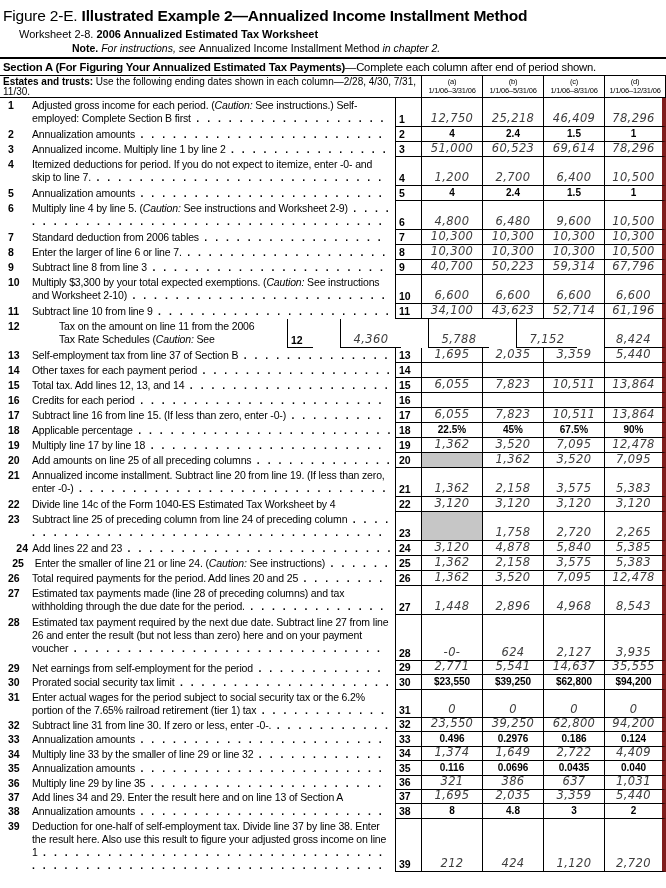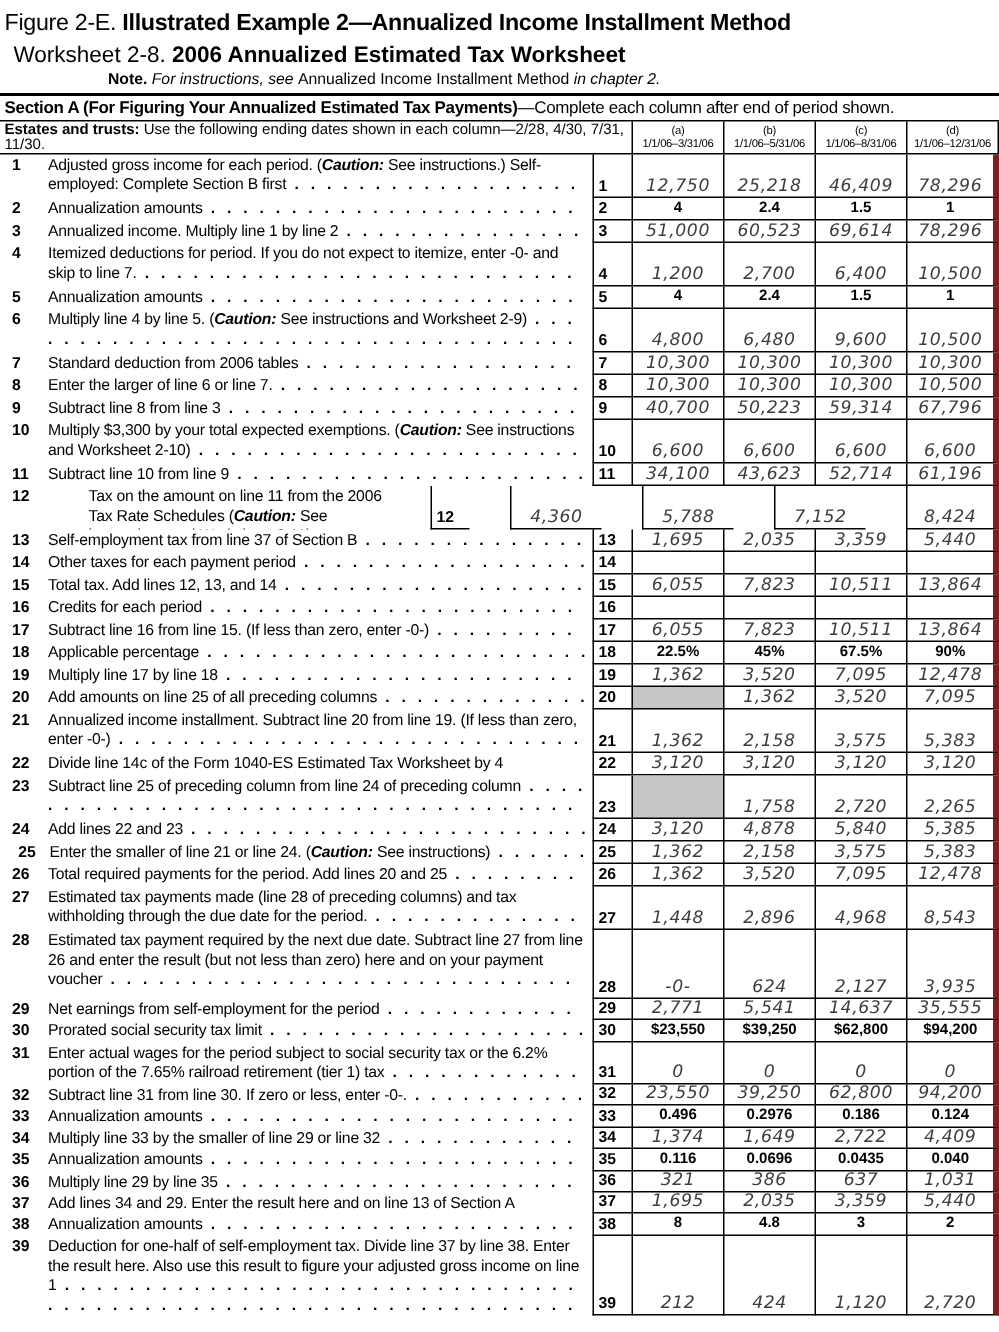--- a/index.html
+++ b/index.html
@@ -3,25 +3,25 @@
 <meta charset="utf-8">
 <style>
   html,body { margin:0; padding:0; background:#fff; }
   .page {
     width:666px; height:888px; background:#ffffff; color:#000;
     font-family:"Liberation Sans", sans-serif; position:relative; overflow:hidden;
     box-sizing:border-box;
   }
   .b { font-weight:bold; }
   .i { font-style:italic; }
-  .bi { font-weight:bold; font-style:italic; }
+  .bi { font-weight:normal; font-style:italic; }
 
   .title-line { padding:7px 2px 0 3px; font-size:15.5px; letter-spacing:-0.2px; white-space:nowrap; overflow:hidden; }
   .fig-title { font-weight:bold; }
-  .ws-line { font-size:15px; padding:3px 0 0 9px; white-space:nowrap; }
+  .ws-line { font-size:11px; padding:3px 0 0 19px; white-space:nowrap; }
   .note-line { font-size:10.5px; padding:2px 0 3px 72px; white-space:nowrap; }
 
   .section-bar {
     border-top:2px solid #000; border-bottom:1px solid #000;
     font-size:11.3px; padding:2px 2px 1px 3px; height:13px;
     white-space:nowrap; overflow:hidden; letter-spacing:-0.2px;
   }
 
   .grid-row { display:grid; grid-template-columns:28px 1fr 26px 61px 61px 61px 62px; }
 
@@ -301,21 +301,21 @@
       </div>
       <div class="grid-row wrow" style="height: 29px;">
         <div class="lnum">23</div>
         <div class="desc"><span>Subtract line 25 of preceding column from line 24 of preceding column</span><span class="dots"> . . . . . . . . . . . . . . . . . . . . . . . . . . . . . . . . . . . . . . . . . . . . . . . . . . . . . . . . . . . . . . . . . . . . . .</span></div>
         <div class="rnum">23</div>
         <div class="val hand shaded"></div>
         <div class="val hand">1,758</div>
         <div class="val hand">2,720</div>
         <div class="val hand last">2,265</div>
       </div>
-      <div class="grid-row wrow" style="height: 15px;">
+      <div class="grid-row wrow" style="height: 15px; text-align: right;">
         <div class="lnum">24</div>
         <div class="desc"><span>Add lines 22 and 23</span><span class="dots"> . . . . . . . . . . . . . . . . . . . . . . . . . . . . . . . . . . . . . . . . . . . . . . . . . . . . . . . . . . . . . . . . . . . . . .</span></div>
         <div class="rnum">24</div>
         <div class="val hand">3,120</div>
         <div class="val hand">4,878</div>
         <div class="val hand">5,840</div>
         <div class="val hand last">5,385</div>
       </div>
       <div class="grid-row wrow" style="height: 15px; text-align: center;">
         <div class="lnum">25</div>

